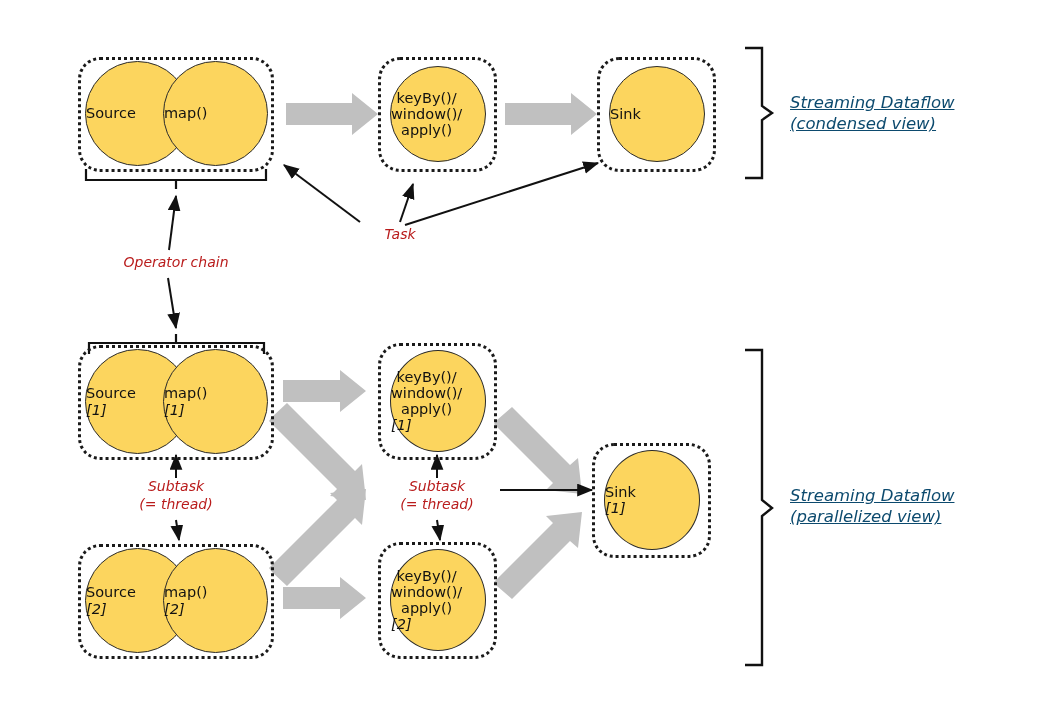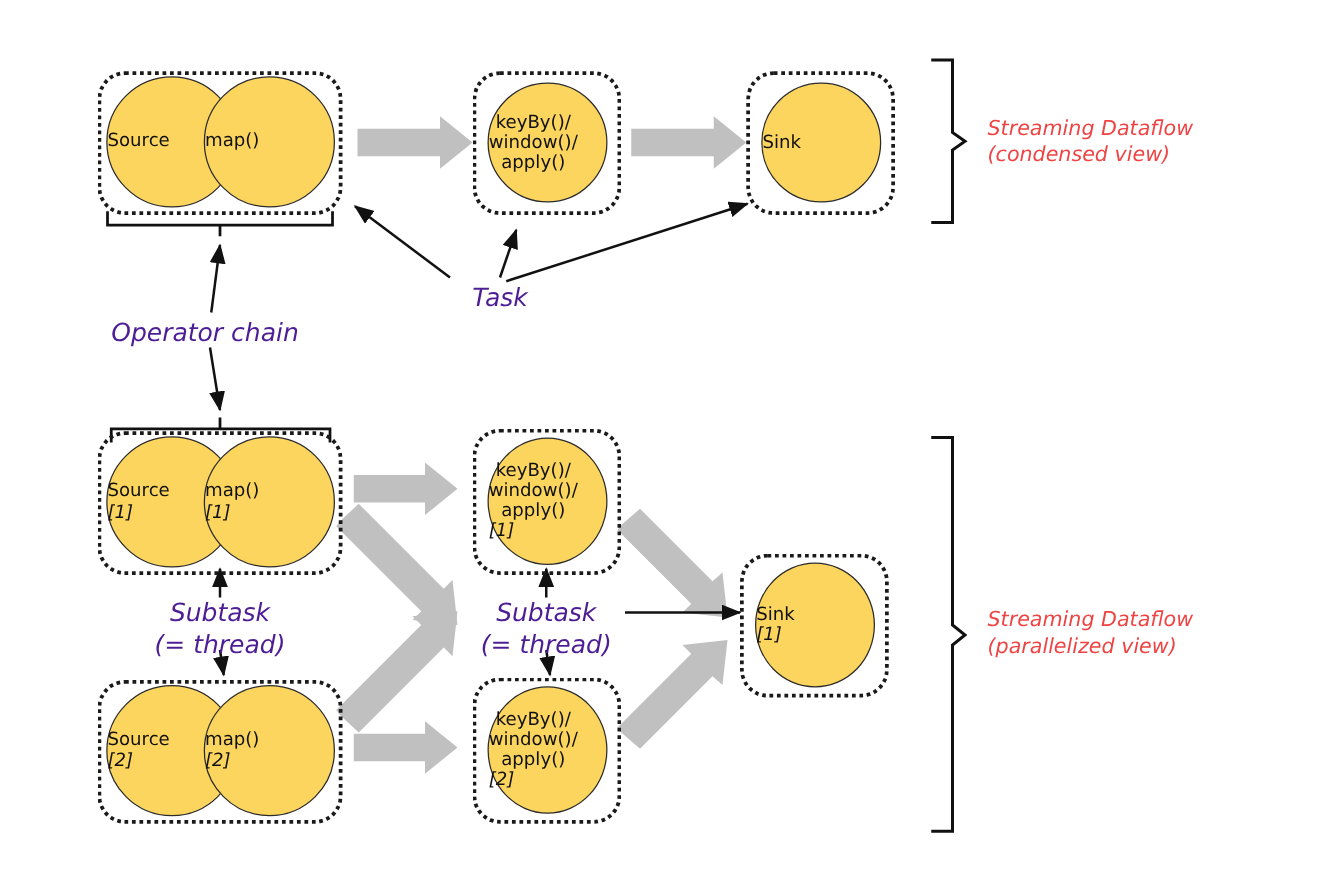--- a/index.html
+++ b/index.html
@@ -52,34 +52,35 @@
     white-space: pre-line;
   }
   .op-index {
     font-size: 14.5px;
     font-style: italic;
   }
   
   .annot {
     position: absolute;
     font-style: italic;
-    font-size: 20px;
-    color: #4c1d95;
+    font-size: 14px;
+    color: #b91c1c;
     line-height: 1.25;
     white-space: pre-line;
     text-align: center;
   }
   .side-label {
     position: absolute;
     font-style: italic;
     font-size: 16.5px;
-    color: #ef4444;
+    color: #0c4a6e;
     line-height: 1.3;
     white-space: pre-line;
     text-align: center;
+    text-decoration: underline;
   }
 </style>
 </head>
 <body>
 
 <div id="canvas">
 
   <svg id="svg-layer" viewBox="0 0 1062 713" xmlns="http://www.w3.org/2000/svg">
     <defs>
       <marker id="blackArrow" markerWidth="9" markerHeight="9" refX="7.4" refY="3.2" orient="auto" markerUnits="strokeWidth">
@@ -189,21 +190,21 @@
 window()/
 apply()</span>
   </div>
 
   <div class="task-box" style="left:597px; top:57px; width:119px; height:115px;"></div>
   <div class="op-circle" style="left:609px; top:66px; width:96px; height:96px;">
     <span class="op-label">Sink</span>
   </div>
 
   <div class="annot" style="left:330px; top:226px; width:140px;">Task</div>
-  <div class="annot" style="left:84px; top:254px; width:160px;">Operator chain</div>
+  <div class="annot" style="left:96px; top:254px; width:160px;">Operator chain</div>
 
   <div class="side-label" style="left:790px; top:92px; width:250px; text-align:left;">Streaming Dataflow
 (condensed view)</div>
 
   <div class="task-box" style="left:78px; top:345px; width:196px; height:115px;"></div>
   <div class="op-circle" style="left:85px; top:349px; width:105px; height:105px;">
     <span class="op-label">Source</span>
     <span class="op-index">[1]</span>
   </div>
   <div class="op-circle" style="left:163px; top:349px; width:105px; height:105px;">

